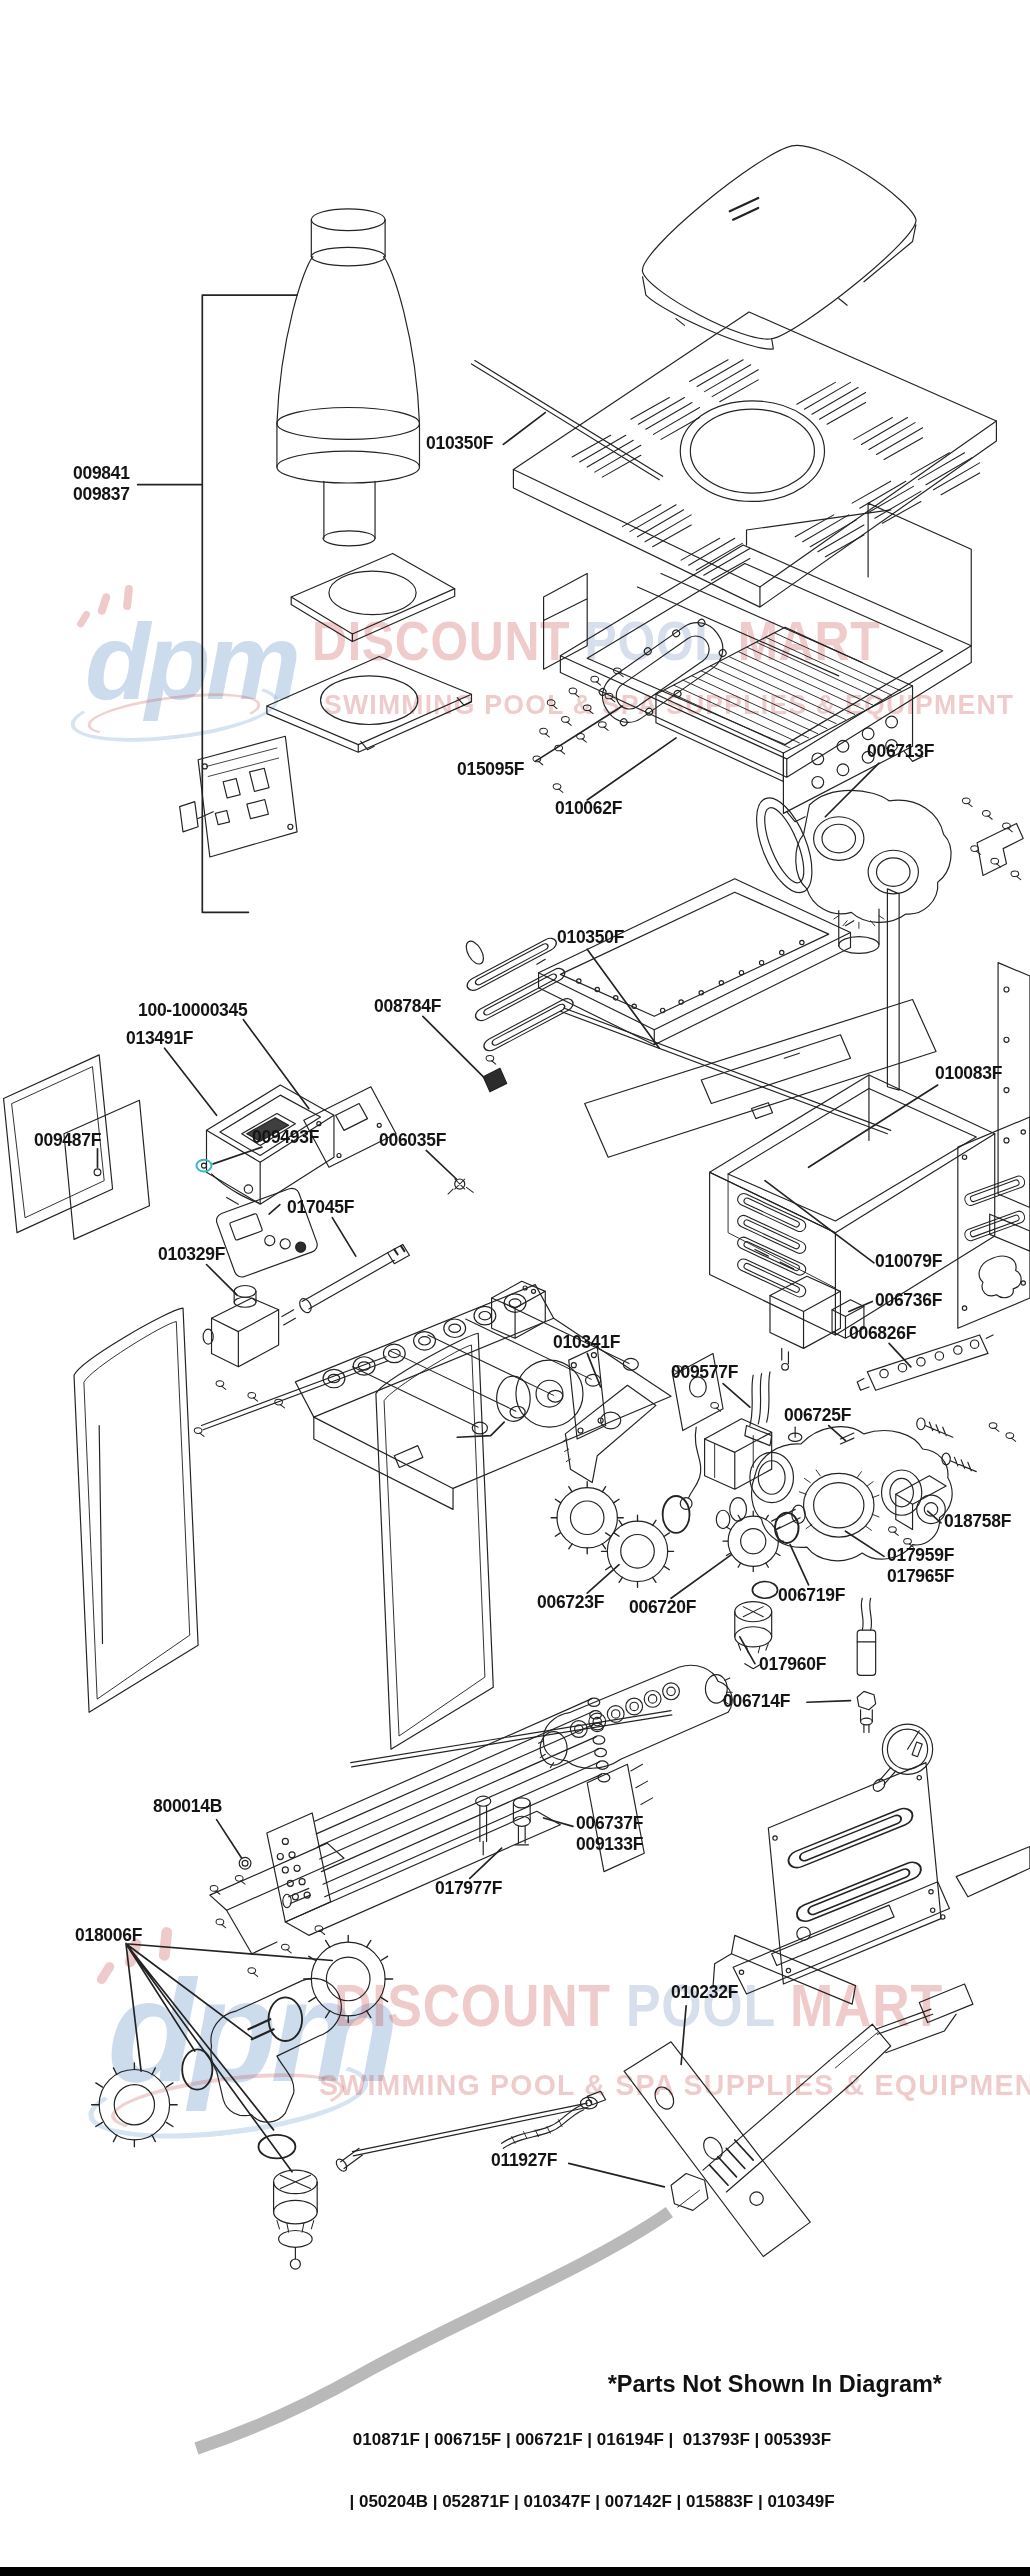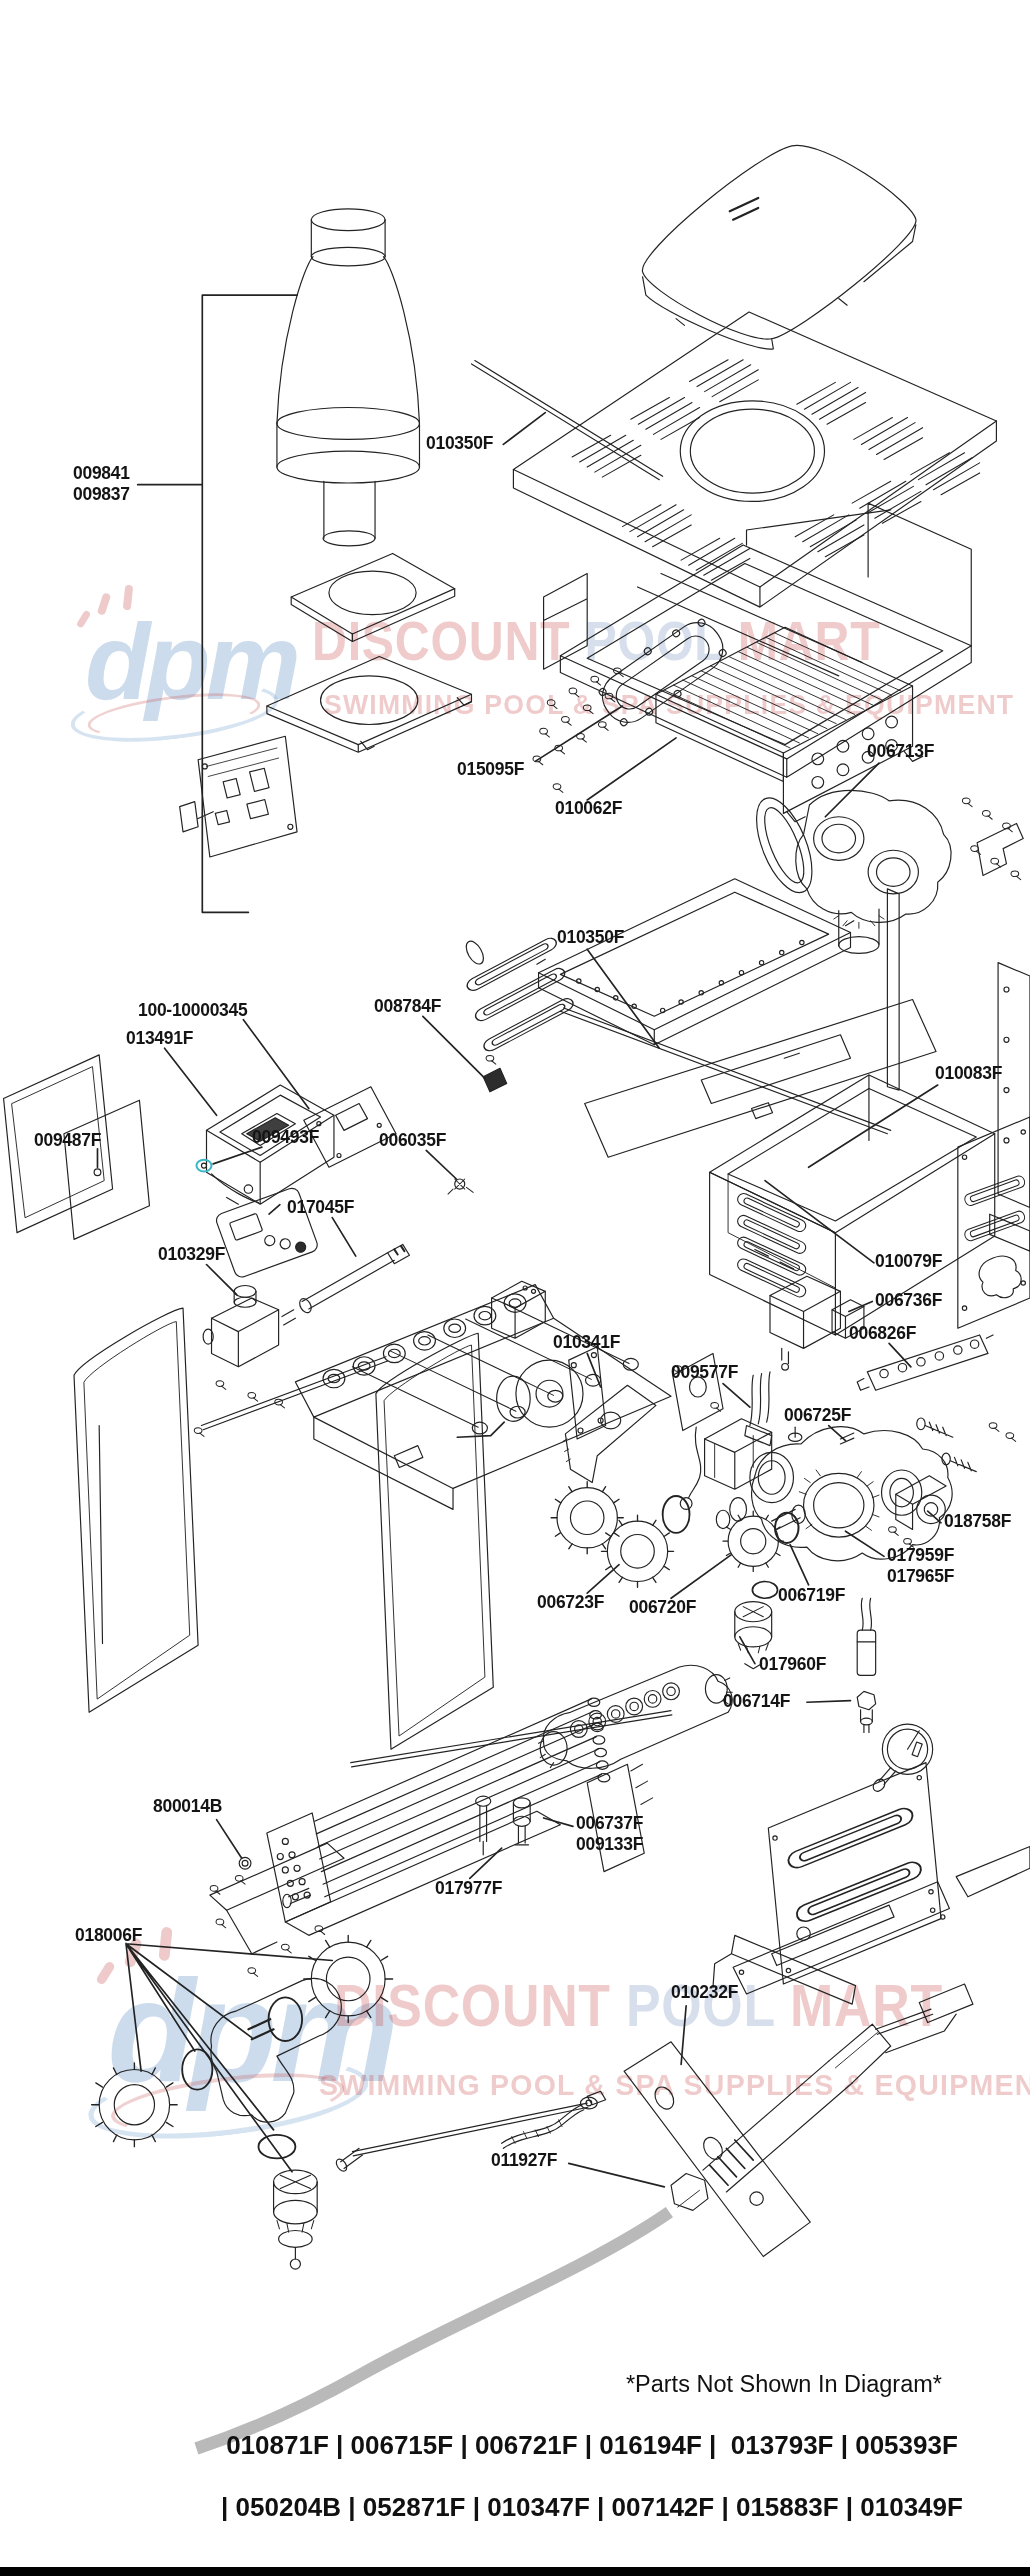--- a/index.html
+++ b/index.html
@@ -24,24 +24,24 @@
             border:4.2px solid rgba(128,168,210,.32);border-radius:50%;
             border-top-color:transparent;transform:rotate(-7deg);}
   .dpm .swirl2{position:absolute;left:11.7px;top:91px;width:168px;height:32px;
             border:3.4px solid rgba(198,80,80,.26);border-radius:50%;
             border-bottom-color:transparent;transform:rotate(-7deg);}
   .dpm .drop1,.dpm .drop2,.dpm .drop3{position:absolute;background:rgba(198,80,80,.30);
             border-radius:5px;}
   .dpm .drop1{left:25px;top:-11.7px;width:7.5px;height:22px;transform:rotate(18deg);}
   .dpm .drop2{left:49px;top:-20px;width:7.5px;height:25px;transform:rotate(6deg);}
   .dpm .drop3{left:5px;top:5px;width:6.7px;height:18.4px;transform:rotate(32deg);}
-  .foot-head{position:absolute;right:89px;top:2371px;font-weight:normal;font-size:23.5px;
+  .foot-head{position:absolute;right:89px;top:2371px;font-weight:bold;font-size:23.5px;
              color:#111;white-space:pre;z-index:5;}
   .foot-line{position:absolute;left:592px;transform:translateX(-50%);font-weight:bold;
-             font-size:26px;color:#111;white-space:pre;z-index:5;letter-spacing:0;}
+             font-size:17px;color:#111;white-space:pre;z-index:5;letter-spacing:0;}
   .bottom-bar{position:absolute;left:0;top:2567px;width:1031px;height:9.2px;background:#000;z-index:6;}
 </style>
 </head>
 <body>
 
 <div id="stage">
 
   <div class="dpm" style="left:75px;top:605px;">
     <span class="txt">dpm</span>
     <span class="drop1"></span>

